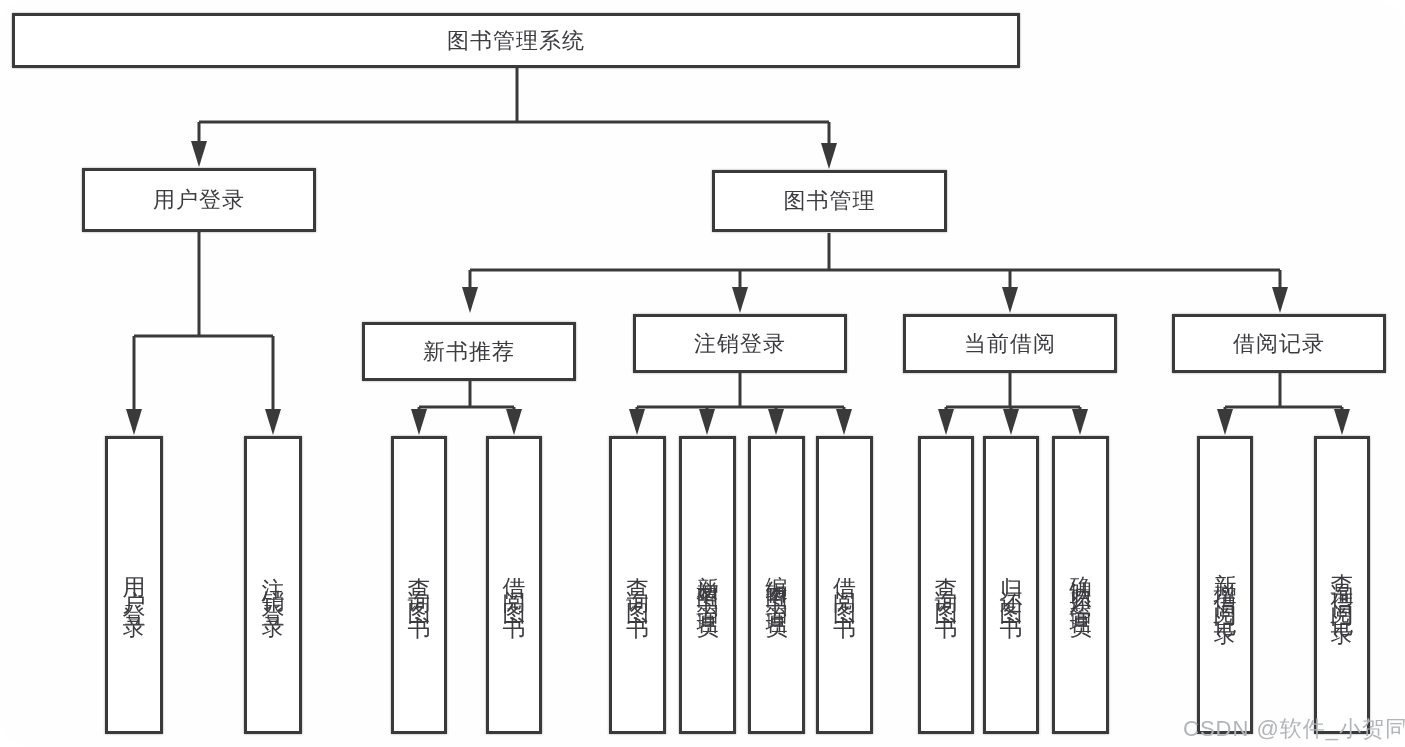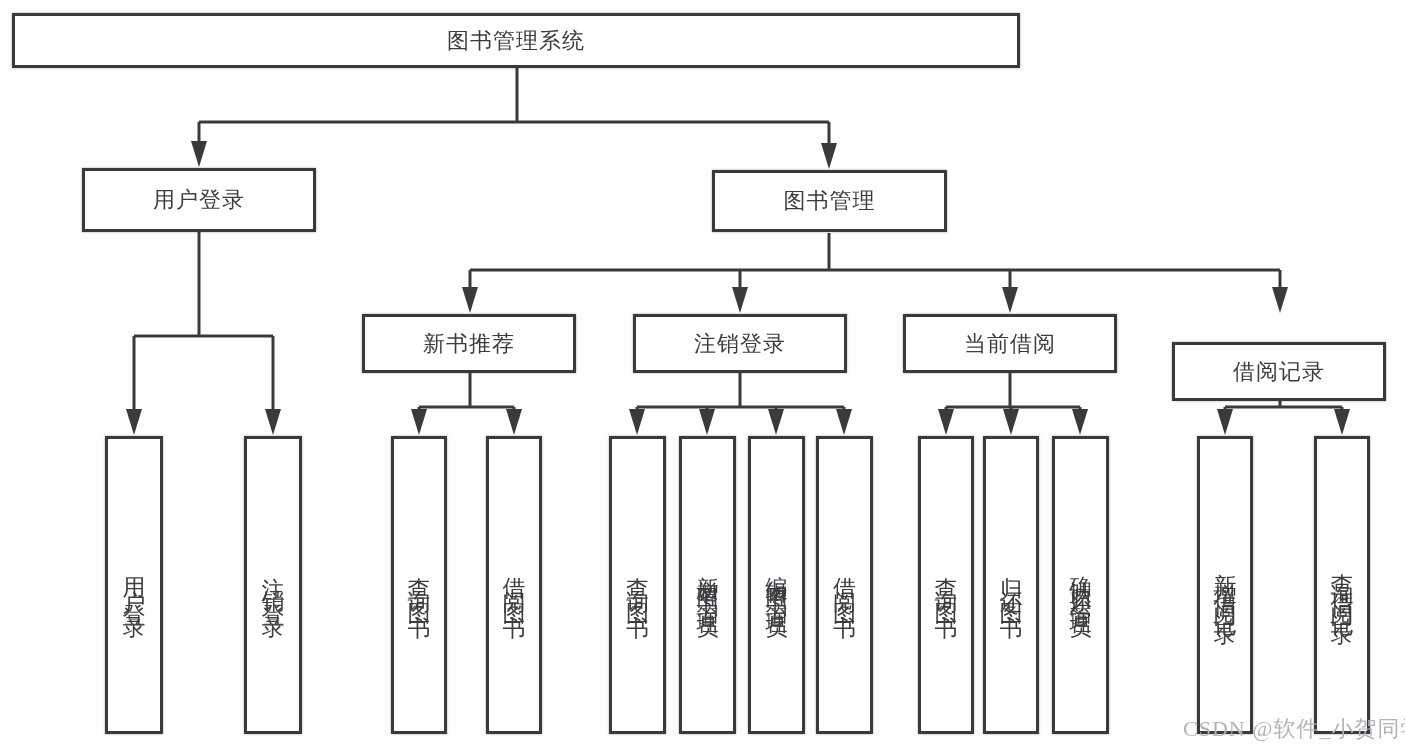--- a/index.html
+++ b/index.html
@@ -1,21 +1,22 @@
 <!DOCTYPE html>
 <html><head>
 <meta charset="utf-8">
 <style>
   html,body{margin:0;padding:0;background:#ffffff;}
   #canvas{
     position:relative;
     width:1405px;height:747px;
     background:#fefefe;
-    font-family:Liberation Serif, serif;
+    font-family:Liberation Sans, sans-serif;
     overflow:hidden;
+    border-radius:28px;
   }
   #wires{position:absolute;left:0;top:0;width:1405px;height:747px;}
   .node{
     position:absolute;
     background:#ffffff;
     border:3px solid #3a3a3a;
     box-shadow:0 0 2px rgba(60,60,60,.45);
     display:flex;align-items:center;justify-content:center;
     color:#3c3c40;
     box-sizing:border-box;
@@ -115,30 +116,30 @@
     <span>图书管理系统</span>
   </div>
 
   <div class="node hnode" style="left:82px;top:168px;width:234px;height:64px;">
     <span>用户登录</span>
   </div>
   <div class="node hnode" style="left:712px;top:170px;width:235px;height:62px;justify-content:center;">
     <span>图书管理</span>
   </div>
 
-  <div class="node hnode" style="left:362px;top:314px;width:214px;height:59px;">
+  <div class="node hnode" style="left:362px;top:322px;width:214px;height:59px;">
     <span>新书推荐</span>
   </div>
   <div class="node hnode" style="left:633px;top:314px;width:214px;height:59px;">
     <span>注销登录</span>
   </div>
   <div class="node hnode" style="left:903px;top:314px;width:214px;height:59px;">
     <span>当前借阅</span>
   </div>
-  <div class="node hnode" style="left:1172px;top:314px;width:214px;height:59px;margin-top:28px;">
+  <div class="node hnode" style="left:1172px;top:314px;width:214px;height:59px;">
     <span>借阅记录</span>
   </div>
 
   <div class="node vnode" style="left:105px;width:58px;">
     <span class="vlabel v4">用户登录</span>
   </div>
   <div class="node vnode" style="left:244px;width:58px;">
     <span class="vlabel v4">注销登录</span>
   </div>
 

